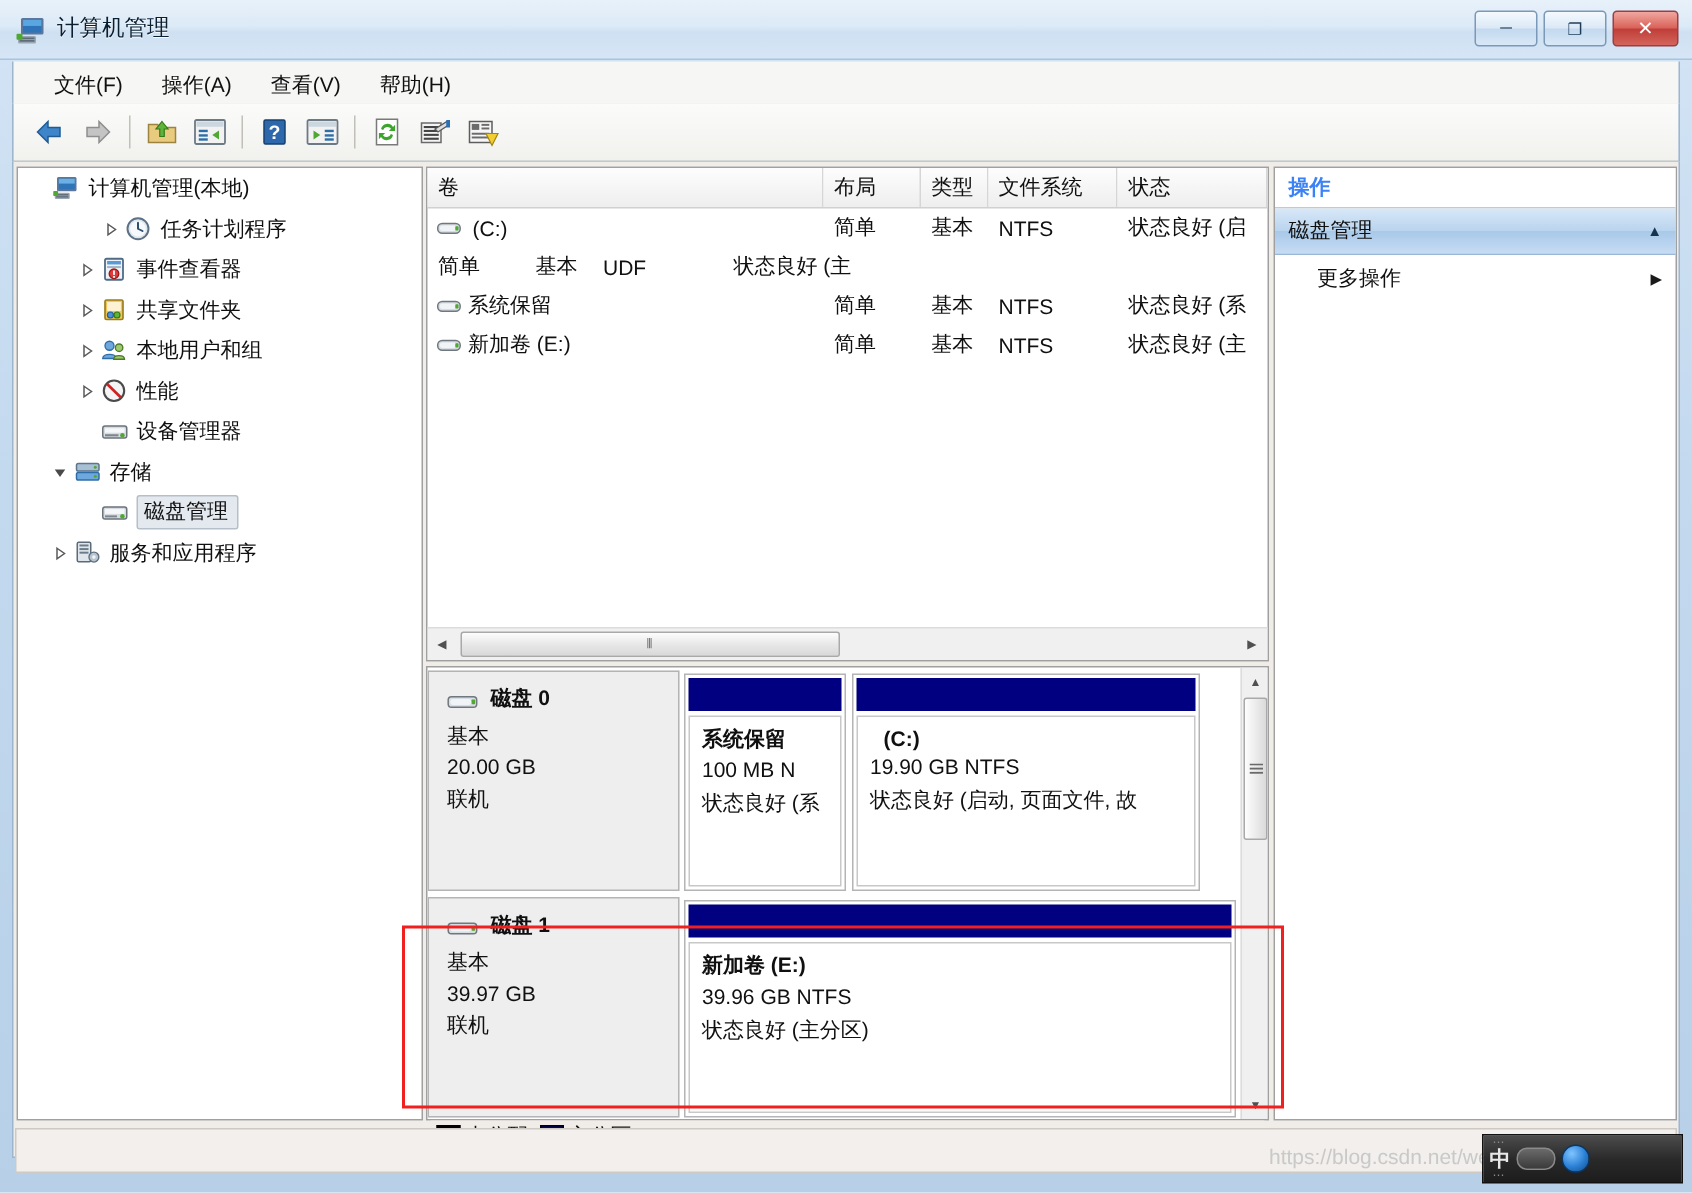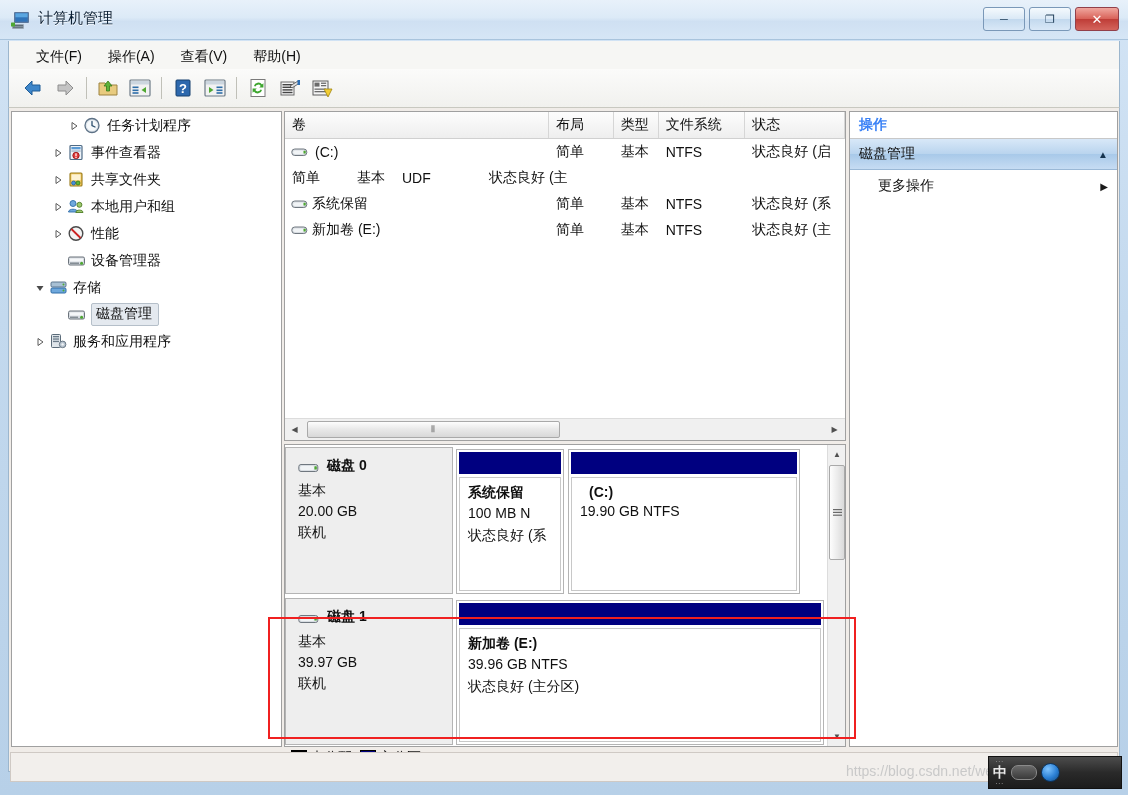--- a/index.html
+++ b/index.html
@@ -403,20 +403,35 @@
         <rect x="3.5" y="13" width="11.7" height="1.3" fill="#6b6b6b"></rect>
         <path d="M13 11 L21 11 L17 19 Z" fill="#f2cd34" stroke="#a08510" stroke-width="0.8"></path>
       </svg>
     </div>
   </div>
 
   <div id="client">
 
     <div id="tree-pane">
 
+      <div class="tree-row" style="padding-left:6px">
+        <span class="tree-expander"></span>
+        <span class="tree-ico">
+          <svg width="19" height="17" viewBox="0 0 19 17">
+            <rect x="3" y="1" width="13" height="9.5" rx="1" fill="#5b779c"></rect>
+            <rect x="4.2" y="2.2" width="10.6" height="7" fill="#2f73b8"></rect>
+            <rect x="4.2" y="2.2" width="10.6" height="3.2" fill="#6bb0e4"></rect>
+            <rect x="1.5" y="11.5" width="10" height="4.2" rx="0.8" fill="#9aa7b4"></rect>
+            <rect x="2.4" y="12.4" width="8.2" height="0.9" fill="#5d6b78"></rect>
+            <rect x="2.4" y="13.8" width="8.2" height="0.9" fill="#5d6b78"></rect>
+            <rect x="0.5" y="10.4" width="3.2" height="3.2" rx="0.5" fill="#4ea832"></rect>
+          </svg>
+        </span>
+        <span class="tree-label">计算机管理(本地)</span>
+      </div>
 
 
       <div class="tree-row" style="padding-left:54px">
         <span class="tree-expander">
           <svg width="10" height="10" viewBox="0 0 10 10">
               <path d="M3 1.5 L8 5 L3 8.5 Z" fill="none" stroke="#5a5a5a" stroke-width="1"></path>
             </svg>
         </span>
         <span class="tree-ico">
           <svg width="18" height="17" viewBox="0 0 18 17">
@@ -659,20 +674,21 @@
               <div class="part-name">系统保留</div>
               <div class="part-line">100 MB N</div>
               <div class="part-line">状态良好 (系</div>
             </div>
           </div>
           <div class="part" style="width:232px">
             <div class="part-bar"></div>
             <div class="part-body">
               <div class="part-name" style="padding-left:9px">(C:)</div>
               <div class="part-line">19.90 GB NTFS</div>
+              <div class="part-line">状态良好 (启动, 页面文件, 故</div>
             </div>
           </div>
         </div>
       </div>
 
       <div class="disk-block" style="top:153px; height:147px">
         <div class="disk-info">
           <div class="disk-title">
             <span>
               <svg width="22" height="13" viewBox="0 0 22 13">

